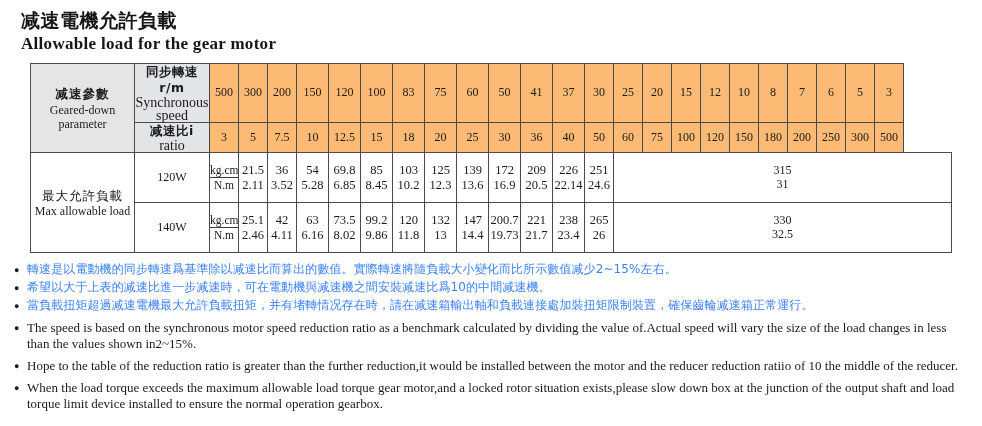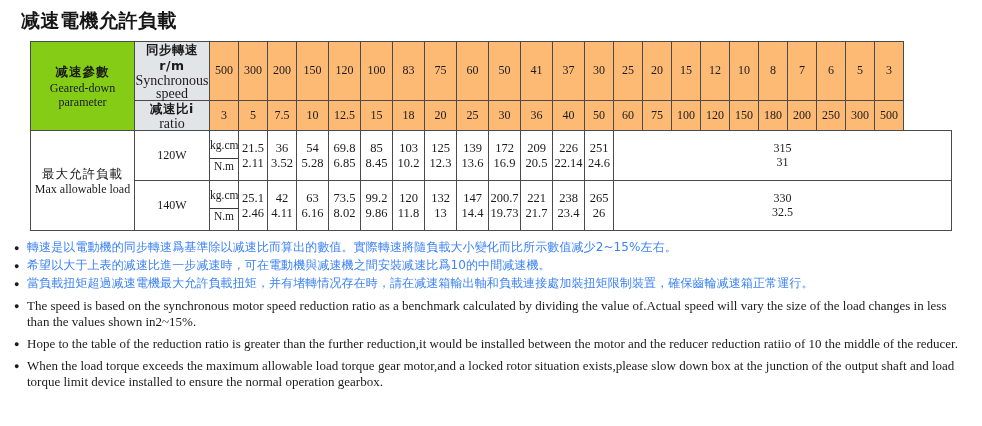--- a/index.html
+++ b/index.html
@@ -60,21 +60,21 @@
     vertical-align: middle;
     font-size: 12px;
     line-height: 1.15;
     padding: 0;
     color: #1b1b1b;
   }
   .hdr-cell {
     background: #fdba74;
   }
   .param-label {
-    background: #84cc16;
+    background: #e5e5e5;
     width: 103px;
     padding: 4px 2px;
   }
   .param-label .cn {
     font-family: "DejaVu Sans", "Liberation Sans", sans-serif;
     font-weight: bold;
     font-size: 12.5px;
     letter-spacing: 1px;
     display: block;
     line-height: 17px;
@@ -141,21 +141,21 @@
     padding: 2px 4px;
   }
   .unit-stack {
     display: block;
     line-height: 14px;
     font-size: 11.5px;
   }
   .unit-top {
     display: block;
     border-bottom: 1px solid #3a3a3a;
-    padding-bottom: 6px;
+    padding-bottom: 0px;
   }
   .unit-bot {
     display: block;
     padding-top: 0px;
   }
   .pair {
     display: block;
     line-height: 14.5px;
     font-size: 12.5px;
     padding: 10px 1px;
@@ -217,20 +217,21 @@
     max-width: 940px;
   }
 </style>
 </head>
 <body>
 
 <div class="page">
 
   <div class="titles">
     <div class="title-cn">减速電機允許負載</div>
+    <div class="title-en">Allowable load for the gear motor</div>
   </div>
 
   <div class="table-wrap">
     <table class="spec">
       <tbody>
 
         <tr>
           <td class="param-label" rowspan="2">
             <span class="cn">减速參數</span>
             <span class="en">Geared-down parameter</span>

